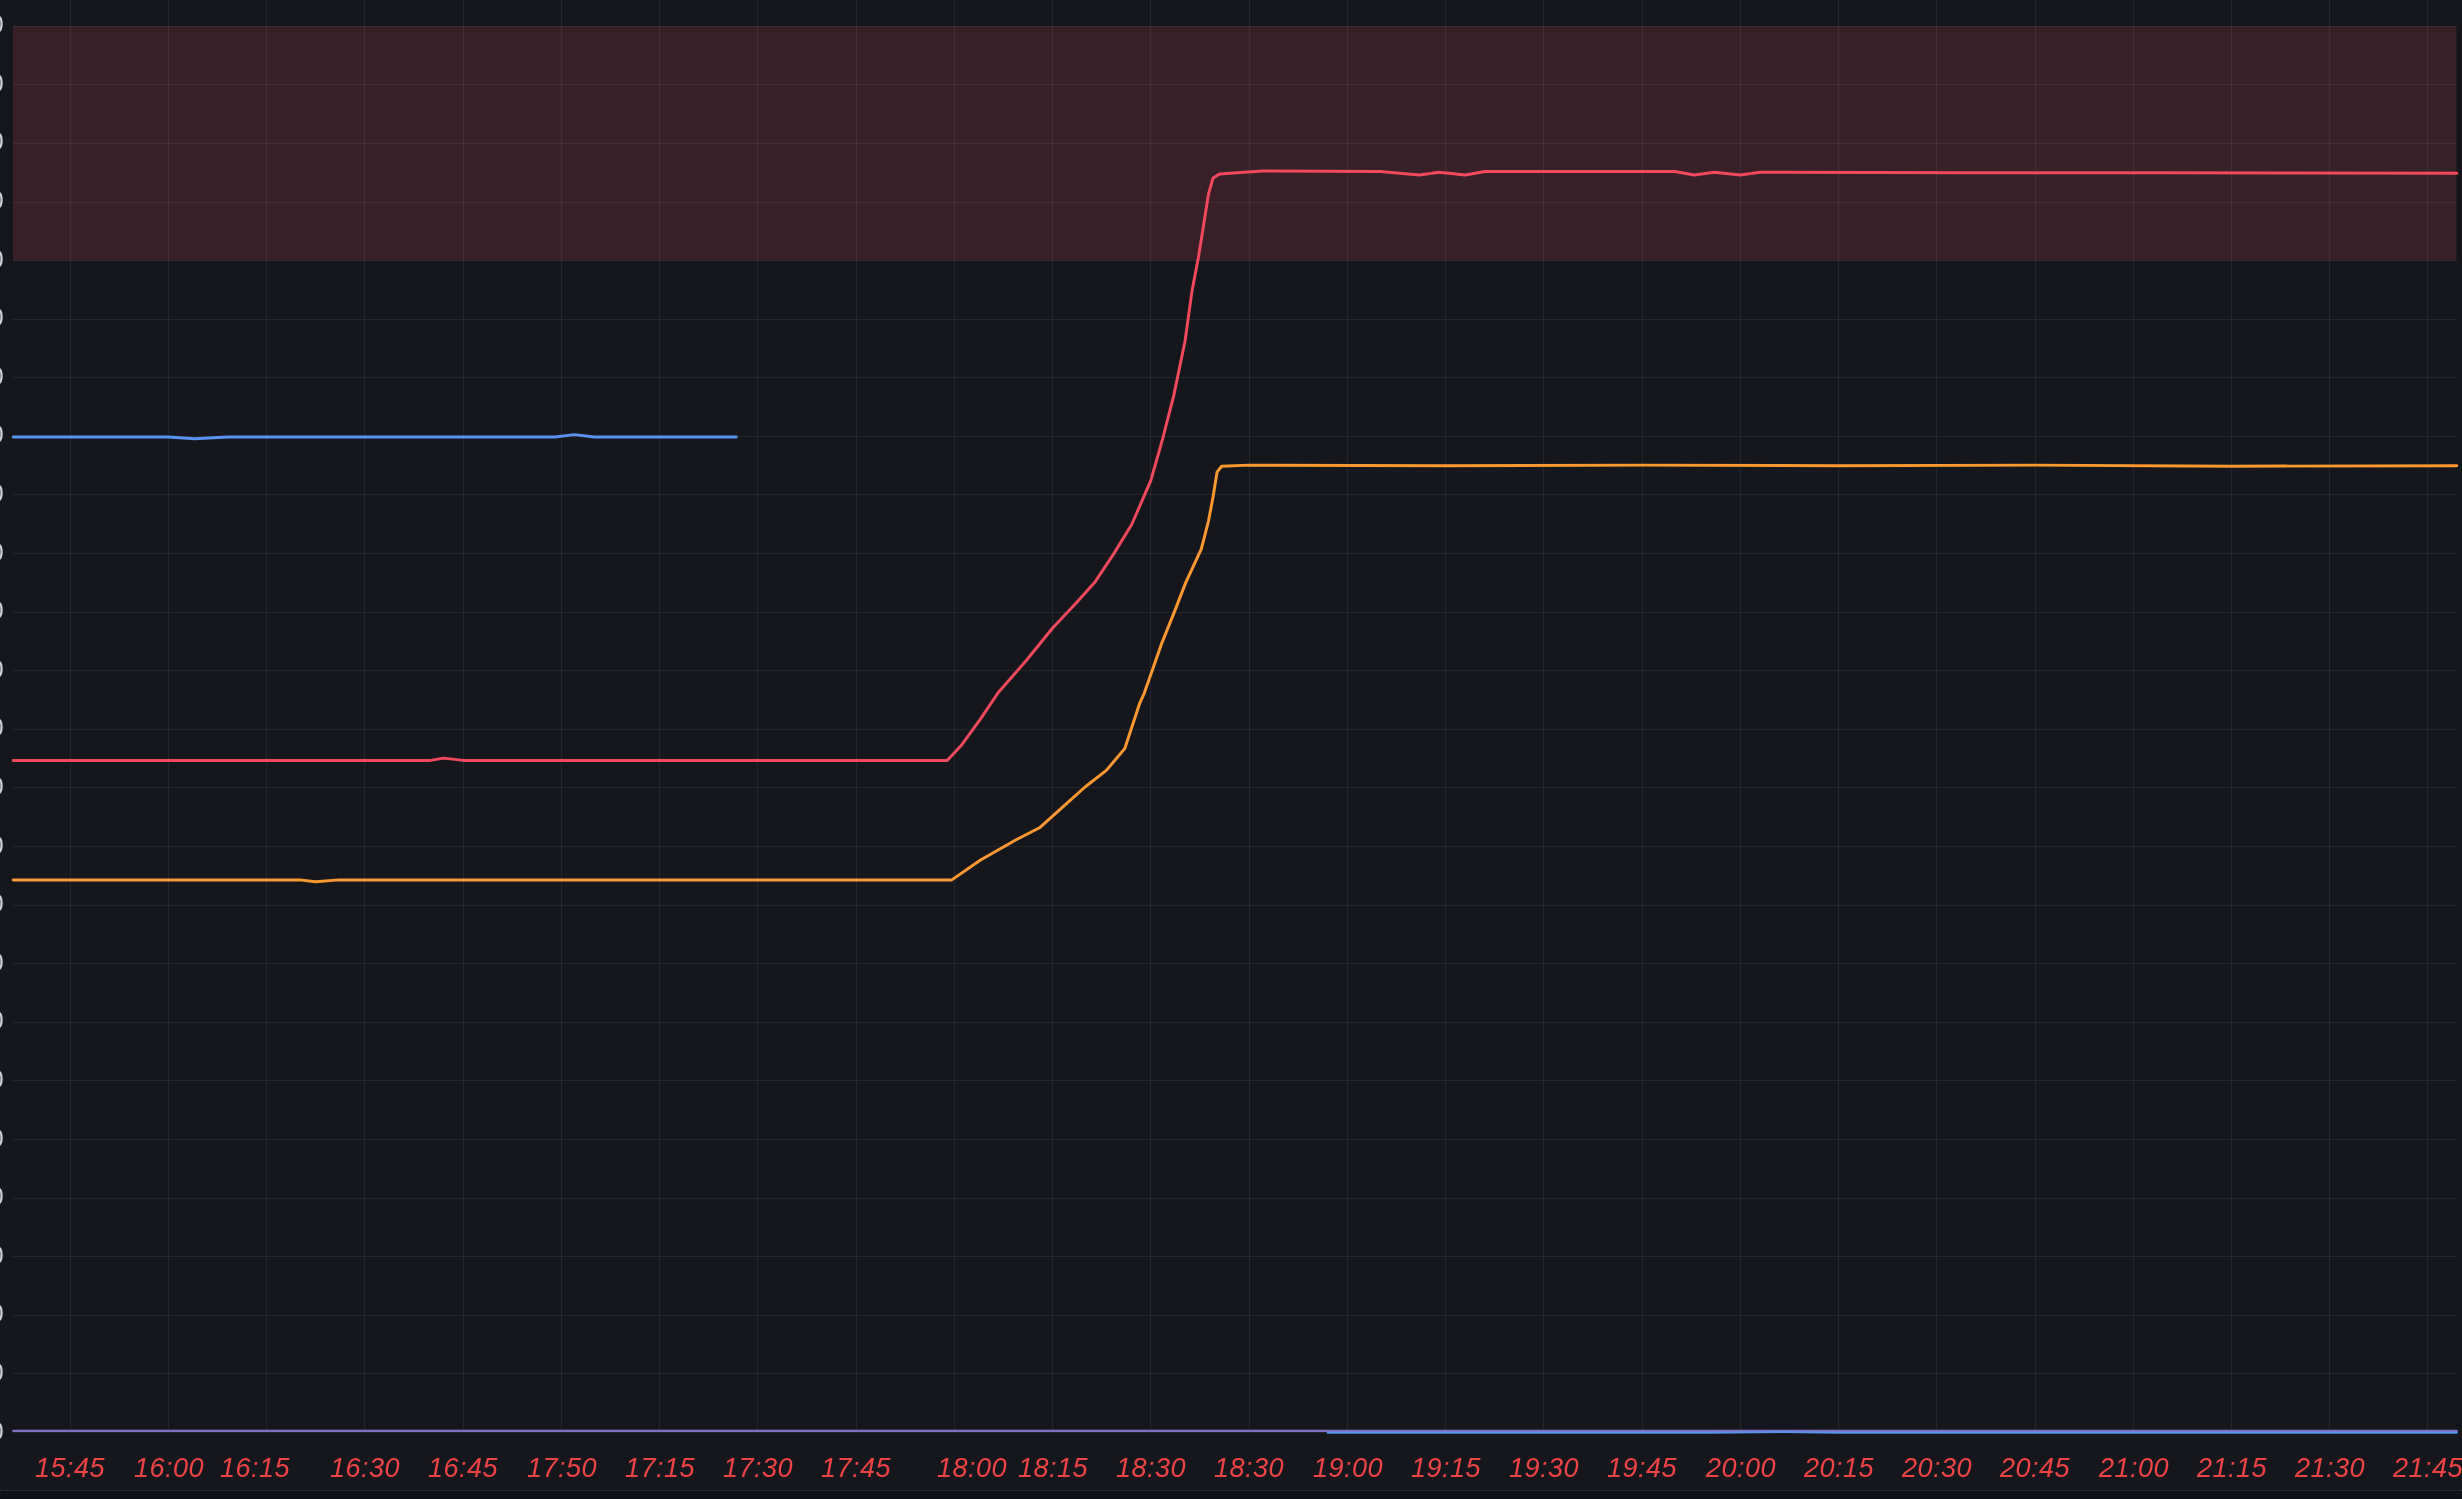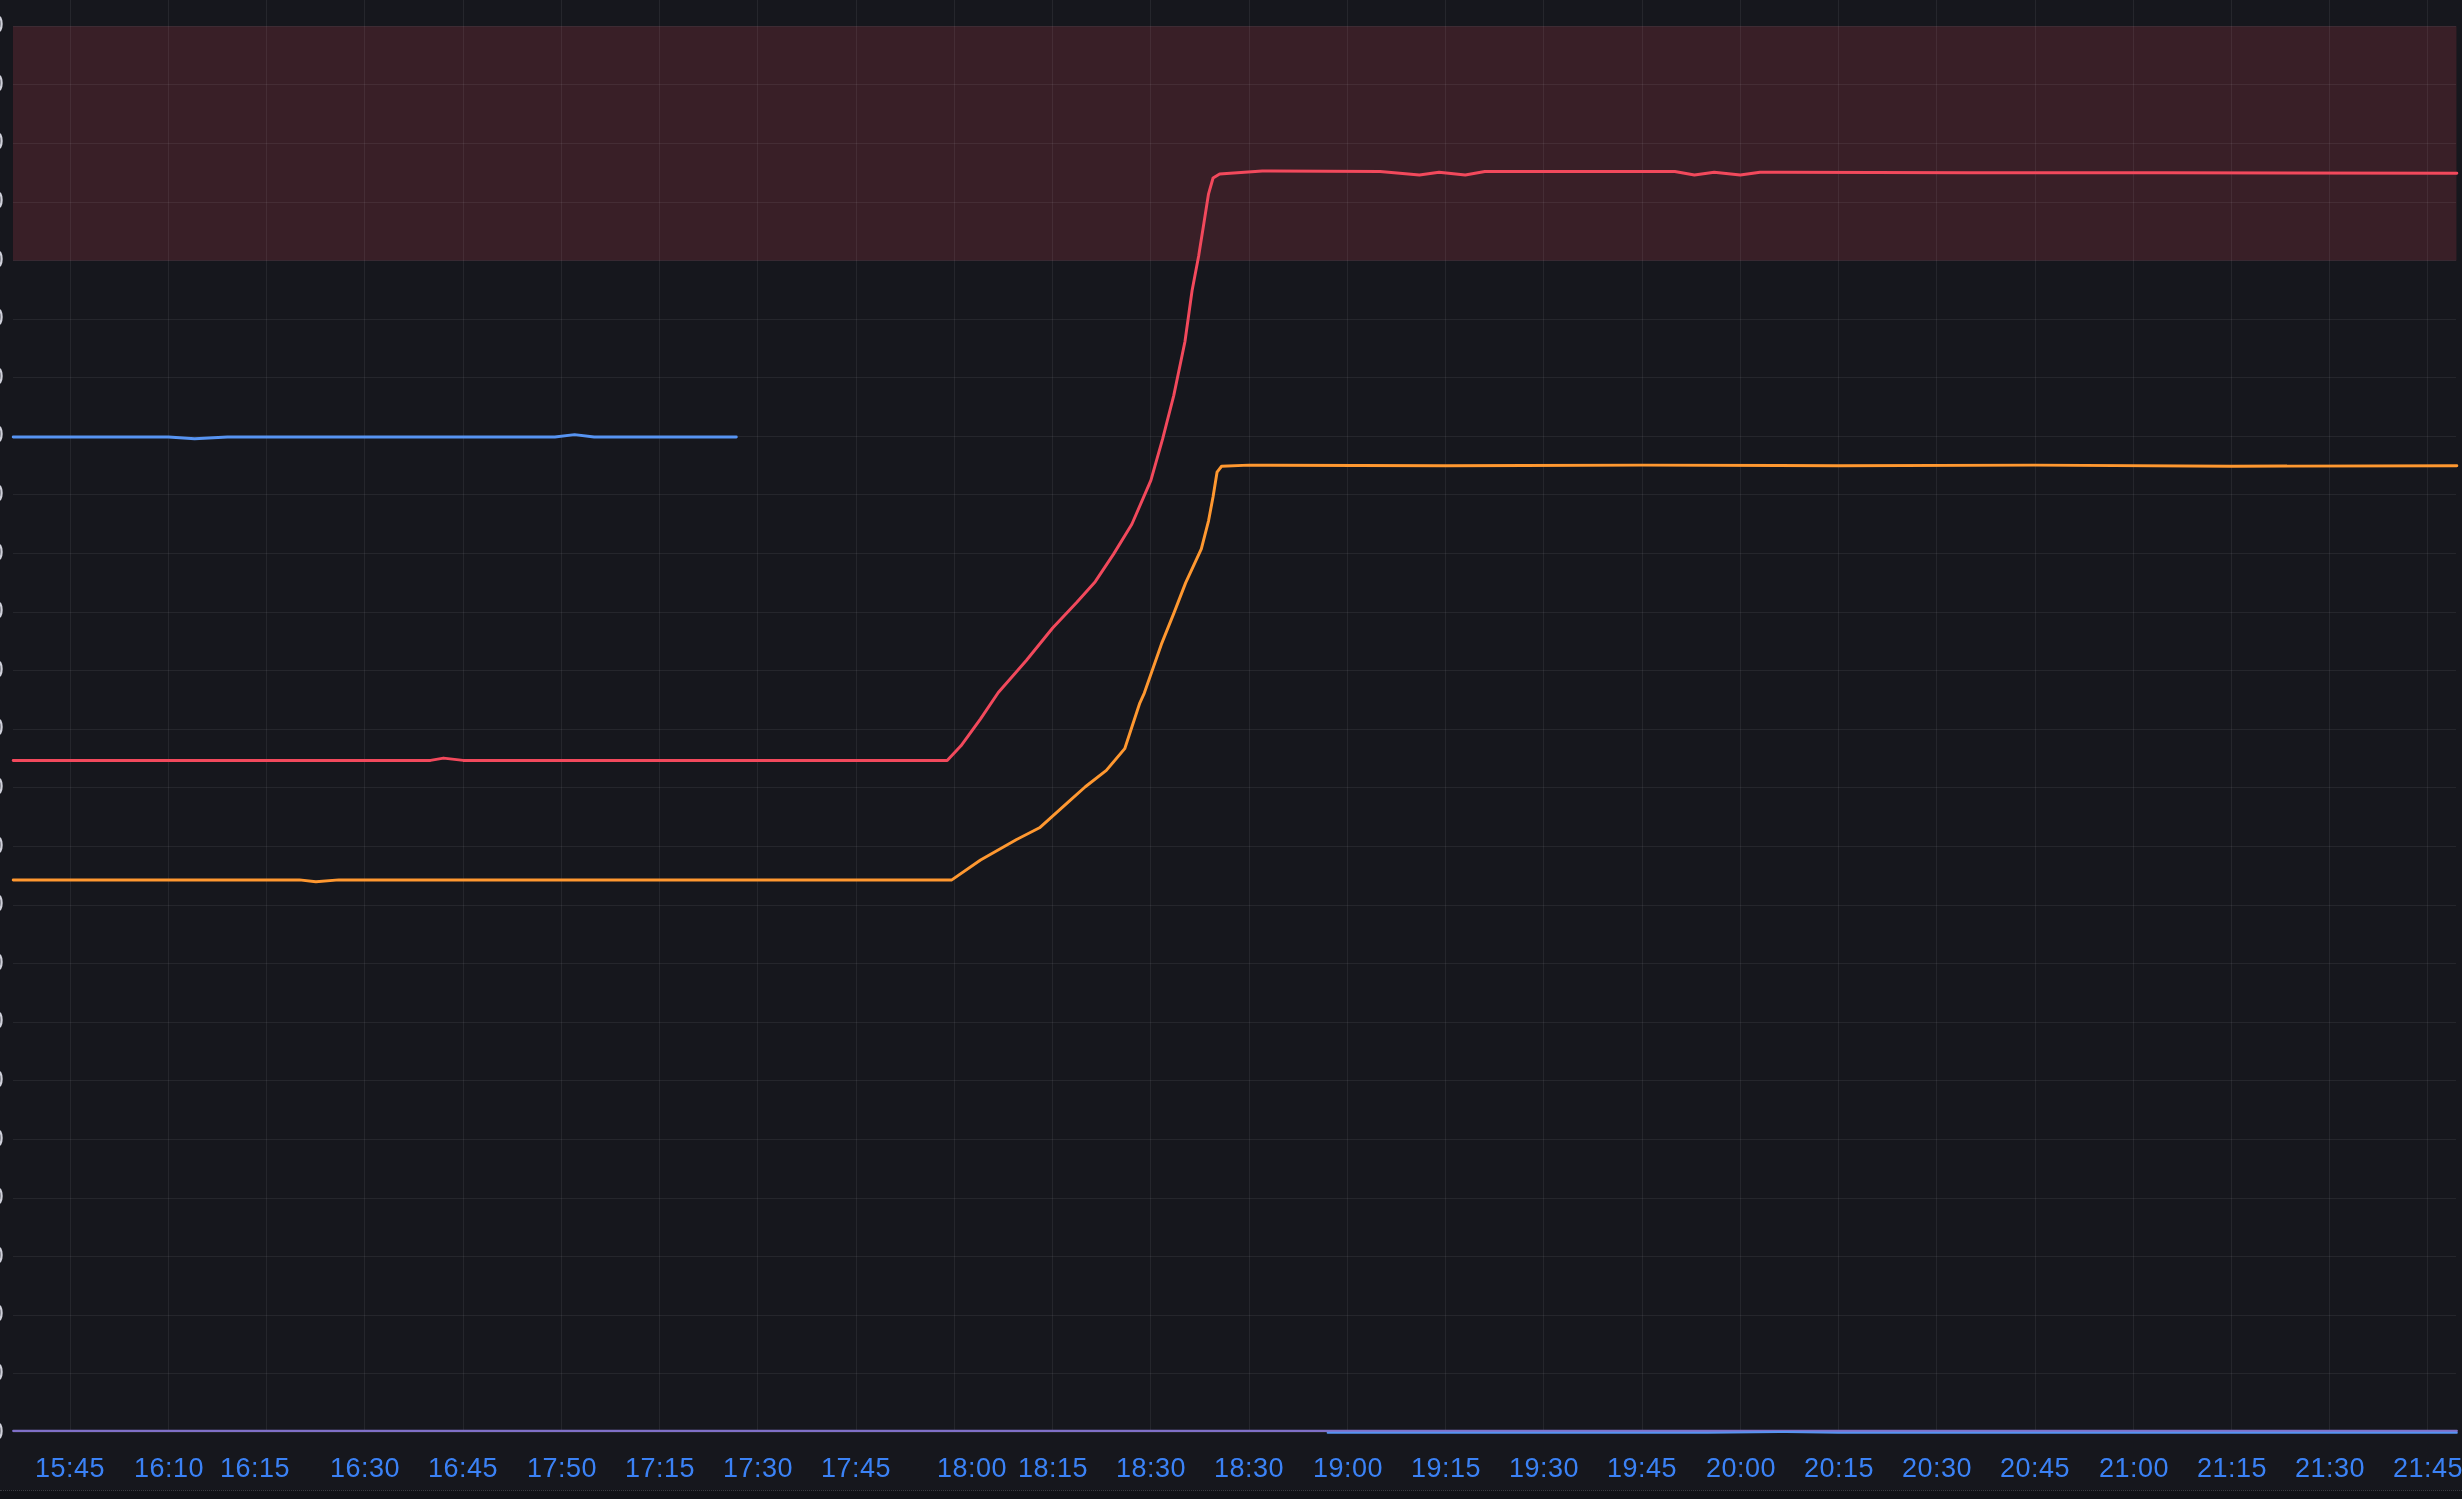--- a/index.html
+++ b/index.html
@@ -10,23 +10,24 @@
     background:#16171D;
     font-family:"Liberation Sans", sans-serif;
   }
   #chart-svg{position:absolute;left:0;top:0;}
   .xlabel{
     position:absolute;
     top:1453px;
     transform:translateX(-50%);
     font-size:27px;
     letter-spacing:0.5px;
-    color:#3b82f6;
+    color:#ef4444;
     white-space:nowrap;
     user-select:none;
+    font-style:italic;
   }
   .ytick{
     position:absolute;
     left:-10.2px;           
     transform:translateY(-54%);
     font-size:25px;
     color:#CFD0DA;
     user-select:none;
   }
   #bottom-edge{
@@ -123,21 +124,21 @@
       <span class="ytick" style="top: 378px;">0</span>
       <span class="ytick" style="top: 319px;">0</span>
       <span class="ytick" style="top: 261px;">0</span>
       <span class="ytick" style="top: 202px;">0</span>
       <span class="ytick" style="top: 143px;">0</span>
       <span class="ytick" style="top: 85px;">0</span>
       <span class="ytick" style="top: 26px;">0</span>
     </div>
   <div id="xlabels">
       <span class="xlabel" style="left: 70px;">15:45</span>
-      <span class="xlabel" style="left: 169px;">16:10</span>
+      <span class="xlabel" style="left: 169px;">16:00</span>
       <span class="xlabel" style="left: 255px;">16:15</span>
       <span class="xlabel" style="left: 365px;">16:30</span>
       <span class="xlabel" style="left: 463px;">16:45</span>
       <span class="xlabel" style="left: 562px;">17:50</span>
       <span class="xlabel" style="left: 660px;">17:15</span>
       <span class="xlabel" style="left: 758px;">17:30</span>
       <span class="xlabel" style="left: 856px;">17:45</span>
       <span class="xlabel" style="left: 955px; margin-left: 17px;">18:00</span>
       <span class="xlabel" style="left: 1053px;">18:15</span>
       <span class="xlabel" style="left: 1151px;">18:30</span>

